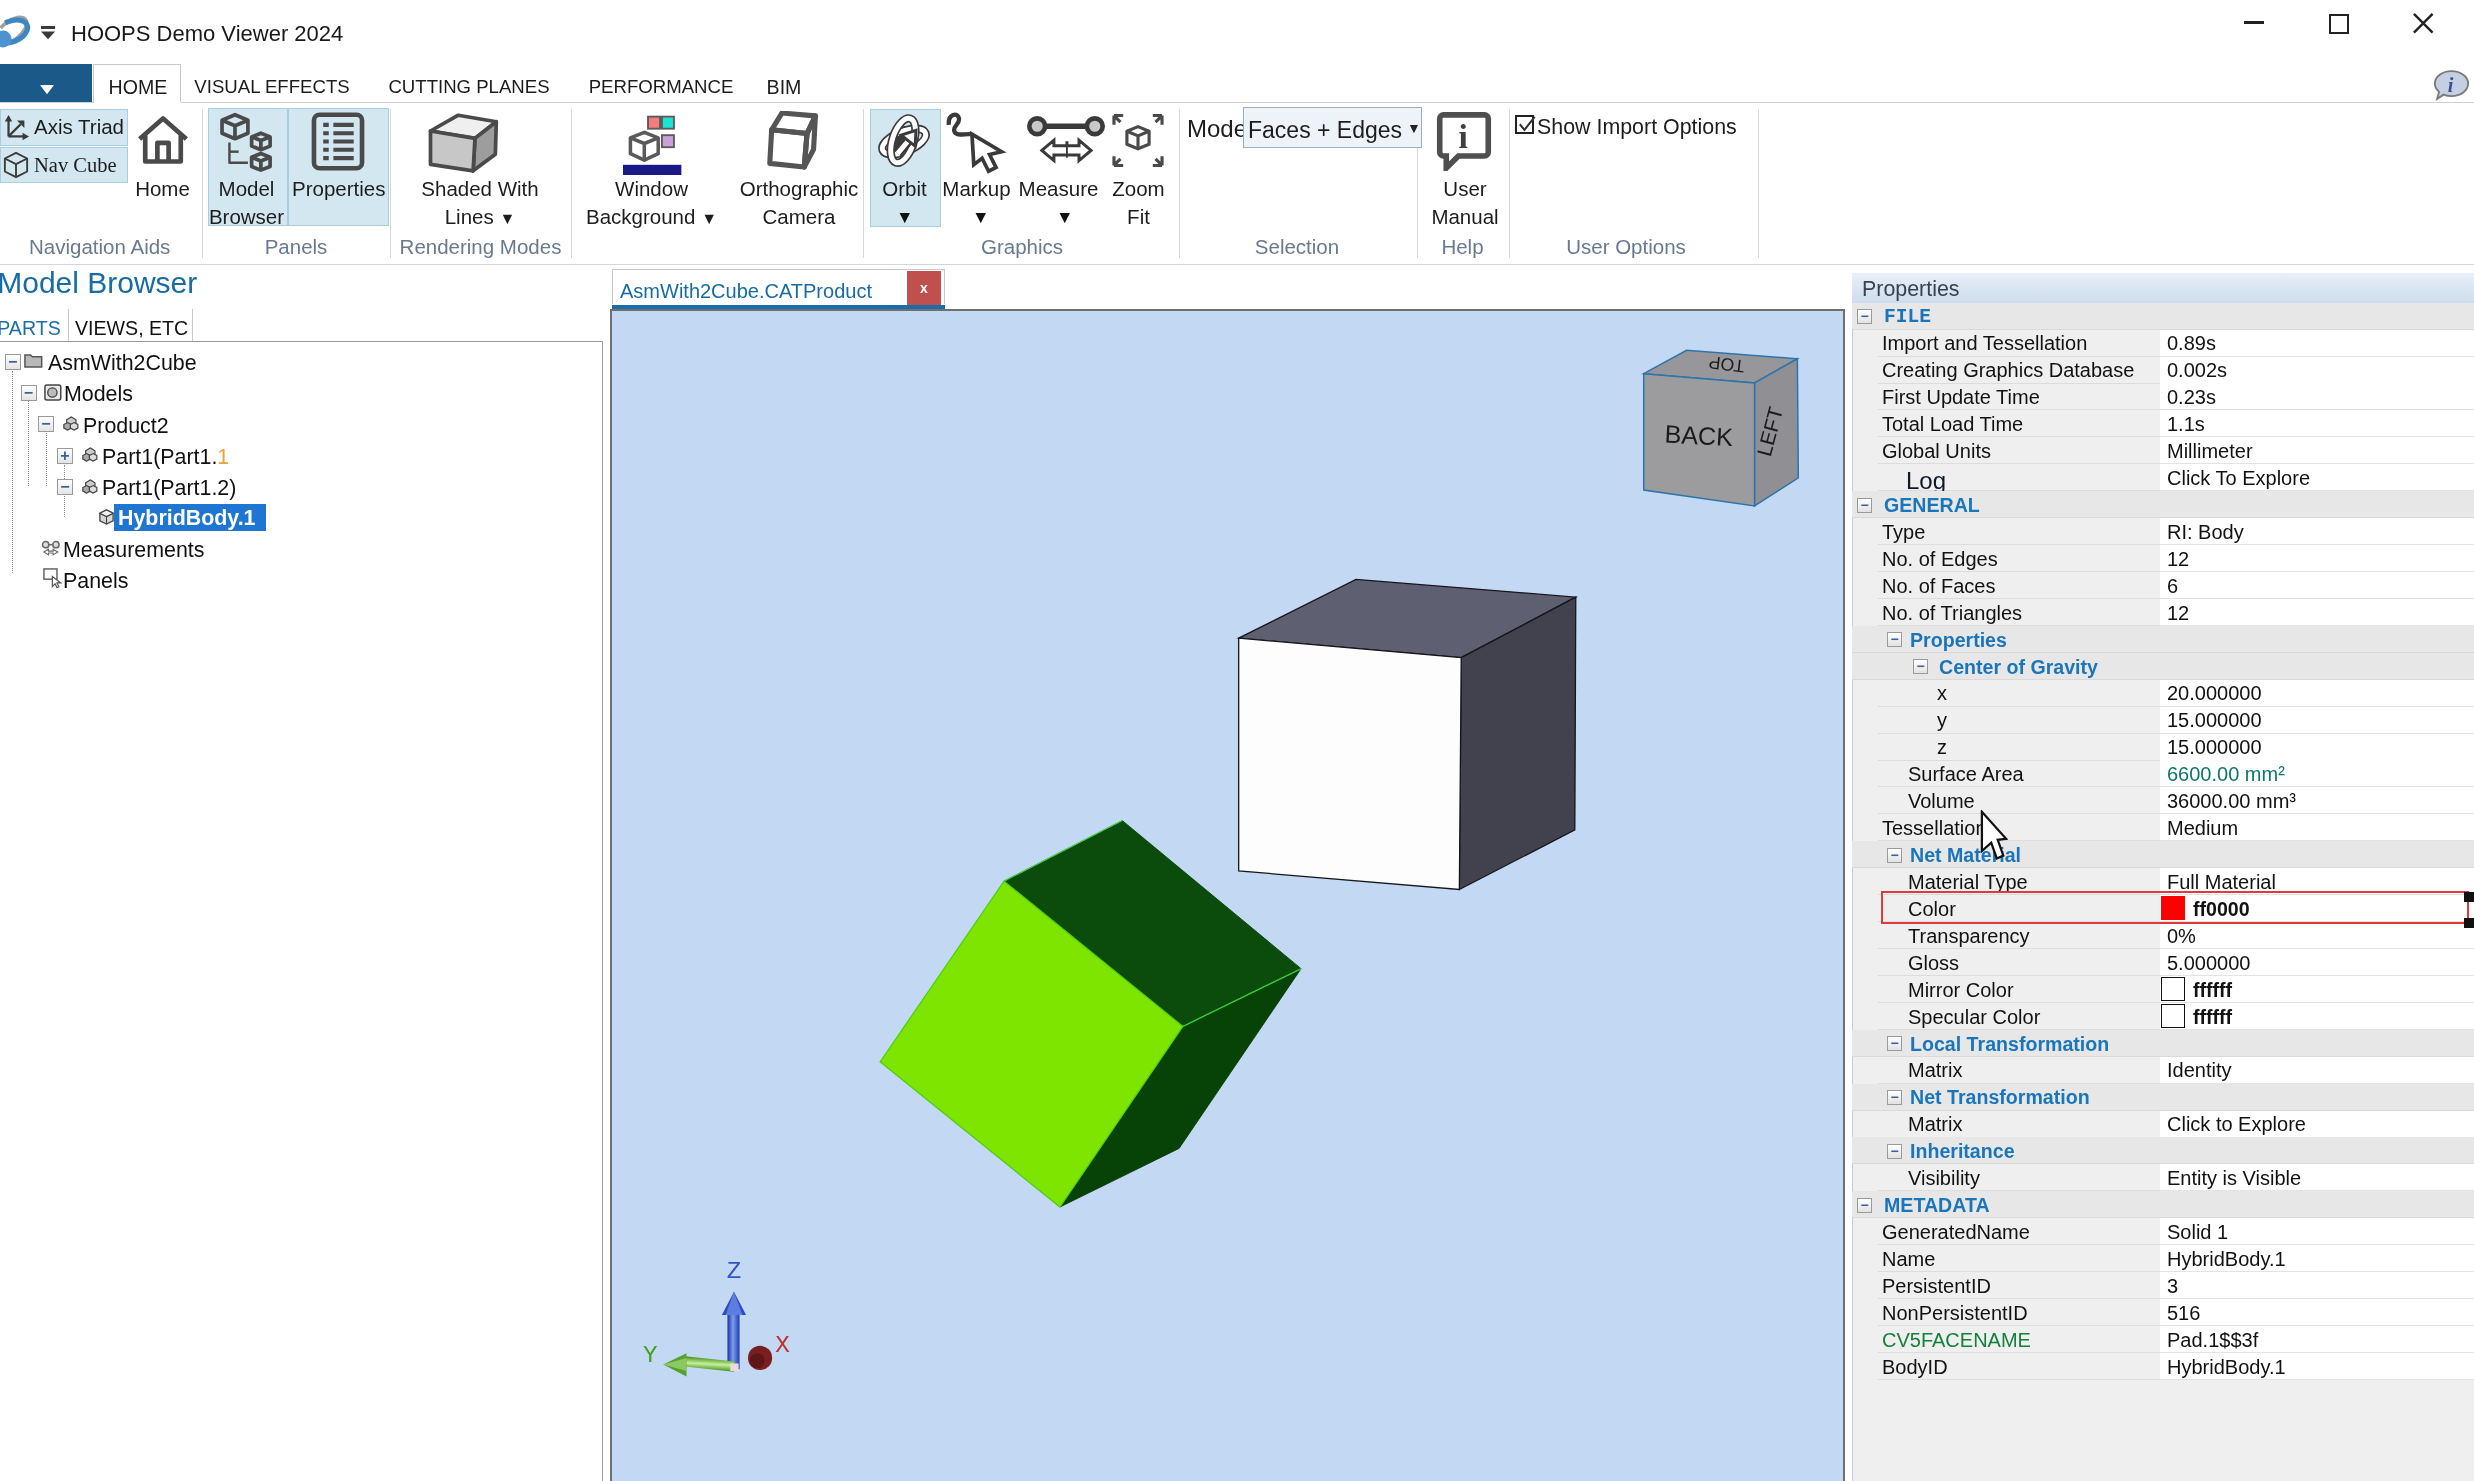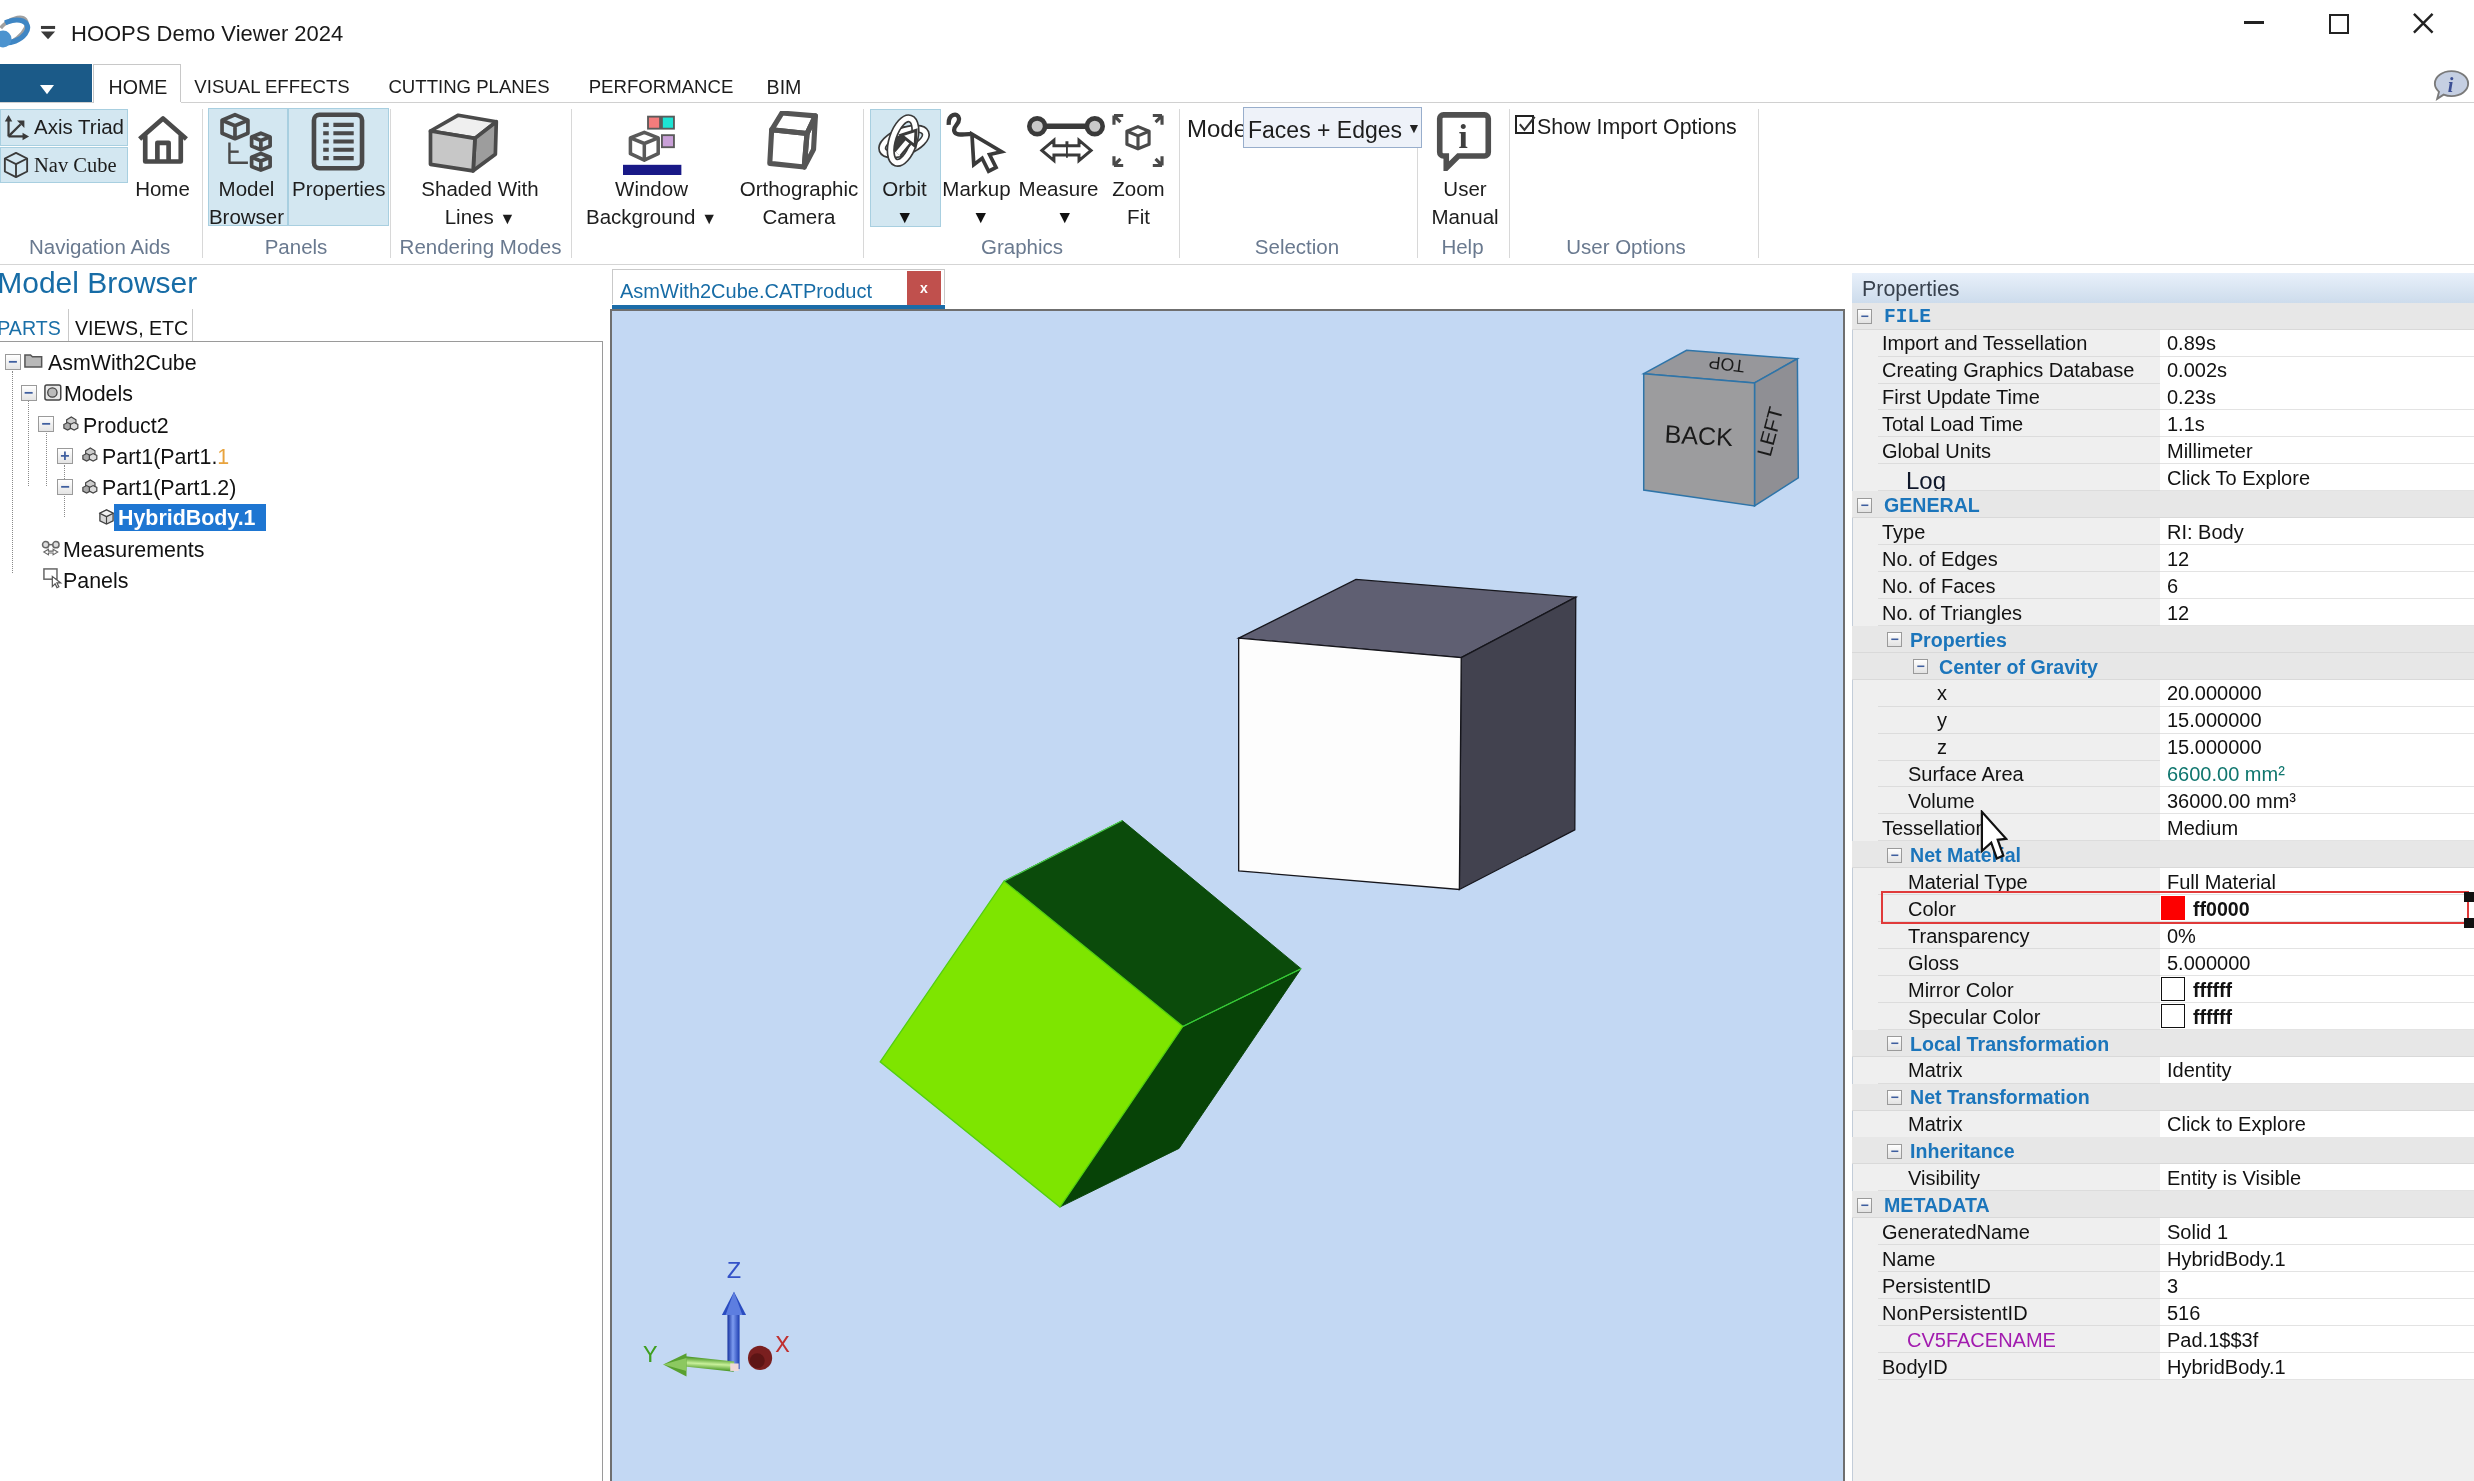--- a/index.html
+++ b/index.html
@@ -481,21 +481,21 @@
 <div class="abs" style="left:2167px;top:1248px;font-size:20px;color:#121212;">HybridBody.1</div>
 <div class="abs" style="left:1878px;top:1298px;width:597px;height:0.9px;background:#dcdcdc;"></div>
 <div class="abs" style="left:1882px;top:1275px;font-size:20px;color:#121212;">PersistentID</div>
 <div class="abs" style="left:2160px;top:1272px;width:315px;height:27px;background:#fff;border-bottom:0.9px solid #e3e3e3;box-sizing:border-box;"></div>
 <div class="abs" style="left:2167px;top:1275px;font-size:20px;color:#121212;">3</div>
 <div class="abs" style="left:1878px;top:1325px;width:597px;height:0.9px;background:#dcdcdc;"></div>
 <div class="abs" style="left:1882px;top:1302px;font-size:20px;color:#121212;">NonPersistentID</div>
 <div class="abs" style="left:2160px;top:1299px;width:315px;height:27px;background:#fff;border-bottom:0.9px solid #e3e3e3;box-sizing:border-box;"></div>
 <div class="abs" style="left:2167px;top:1302px;font-size:20px;color:#121212;">516</div>
 <div class="abs" style="left:1878px;top:1352px;width:597px;height:0.9px;background:#dcdcdc;"></div>
-<div class="abs" style="left:1882px;top:1329px;font-size:20px;color:#a21caf;margin-left:25px;">CV5FACENAME</div>
+<div class="abs" style="left:1882px;top:1329px;font-size:20px;color:#15803d;">CV5FACENAME</div>
 <div class="abs" style="left:2160px;top:1326px;width:315px;height:27px;background:#fff;border-bottom:0.9px solid #e3e3e3;box-sizing:border-box;"></div>
 <div class="abs" style="left:2167px;top:1329px;font-size:20px;color:#121212;">Pad.1$$3f</div>
 <div class="abs" style="left:1878px;top:1379px;width:597px;height:0.9px;background:#dcdcdc;"></div>
 <div class="abs" style="left:1882px;top:1356px;font-size:20px;color:#121212;">BodyID</div>
 <div class="abs" style="left:2160px;top:1353px;width:315px;height:27px;background:#fff;border-bottom:0.9px solid #e3e3e3;box-sizing:border-box;"></div>
 <div class="abs" style="left:2167px;top:1356px;font-size:20px;color:#121212;">HybridBody.1</div>
 <div class="abs" style="left:1881px;top:891px;width:588px;height:33px;border:2.8px solid #e03a3a;box-sizing:border-box;"></div>
 <div class="abs" style="left:2464px;top:892px;width:11.2px;height:10.2px;background:#111;"></div>
 <div class="abs" style="left:2464px;top:918px;width:11.2px;height:10.2px;background:#111;"></div>
 

